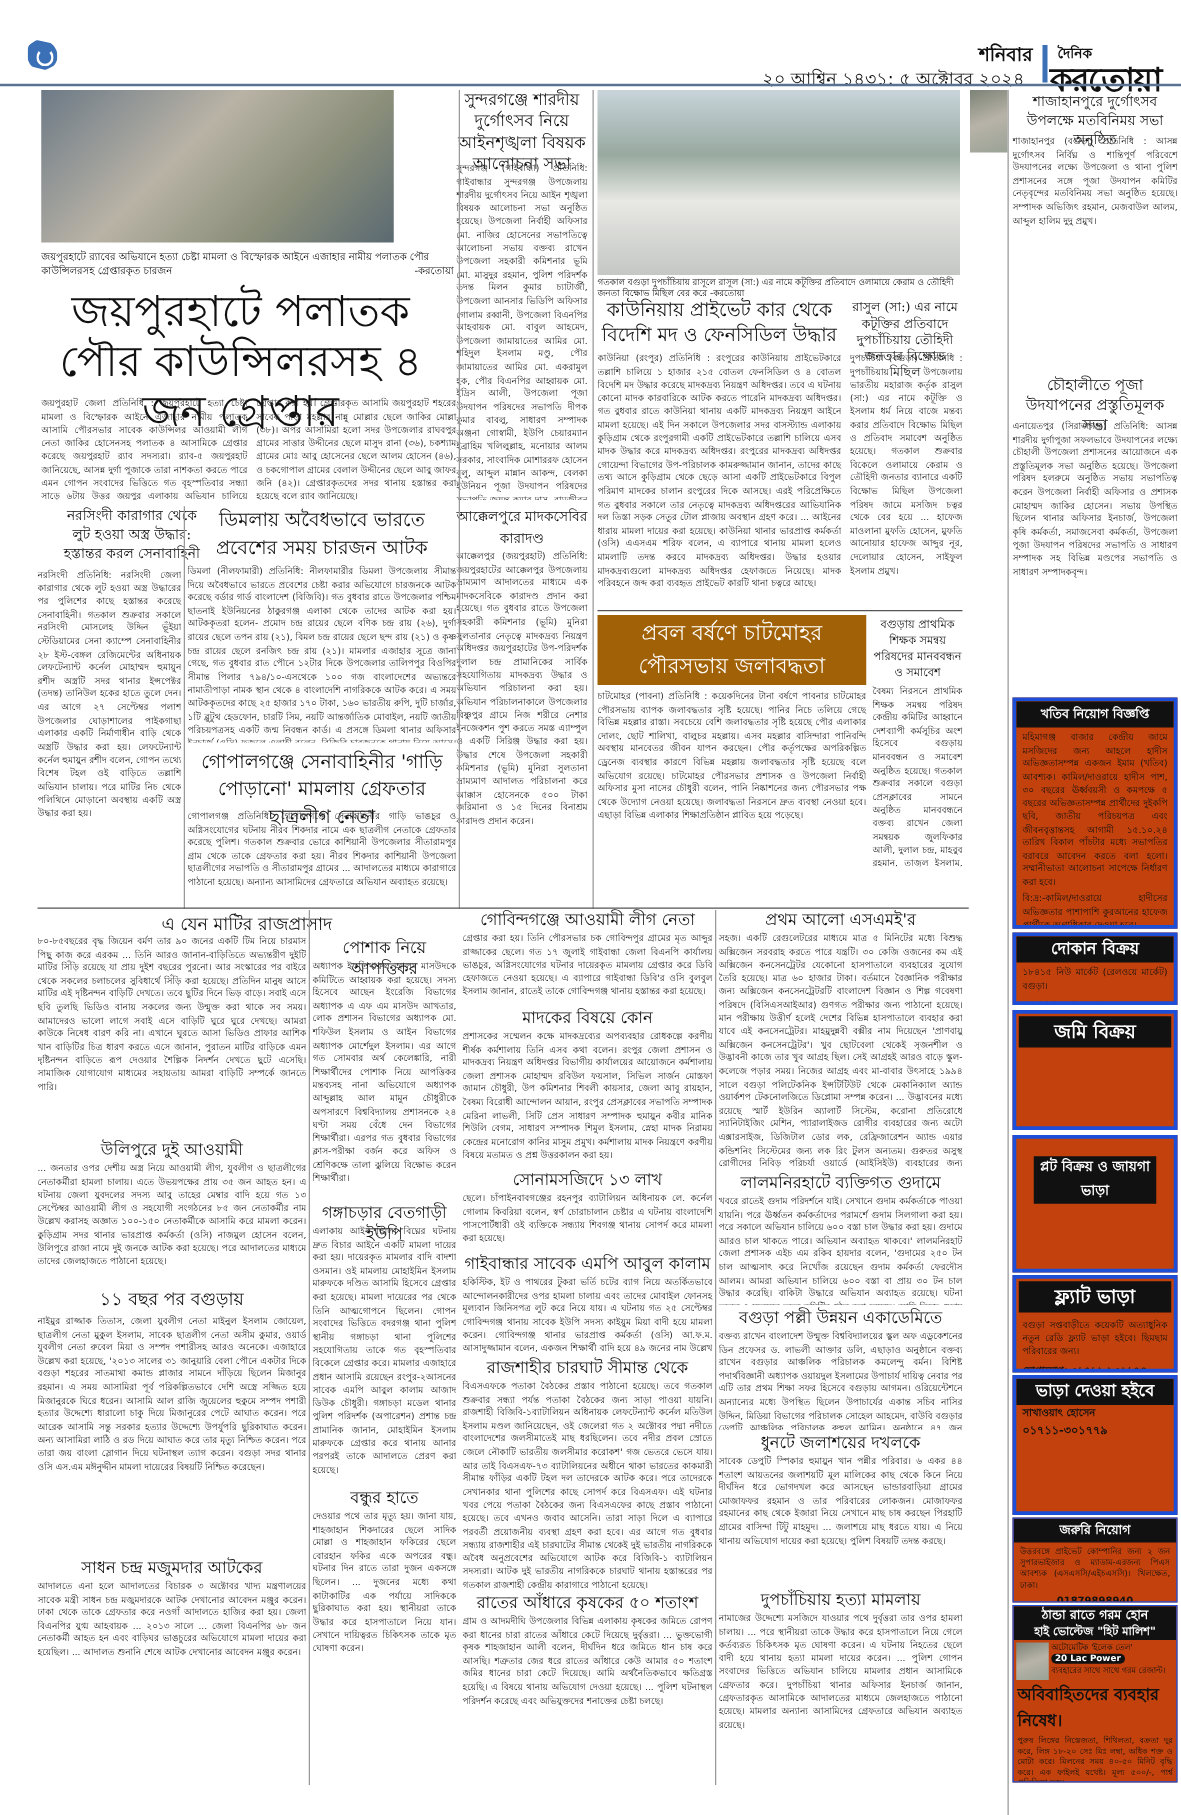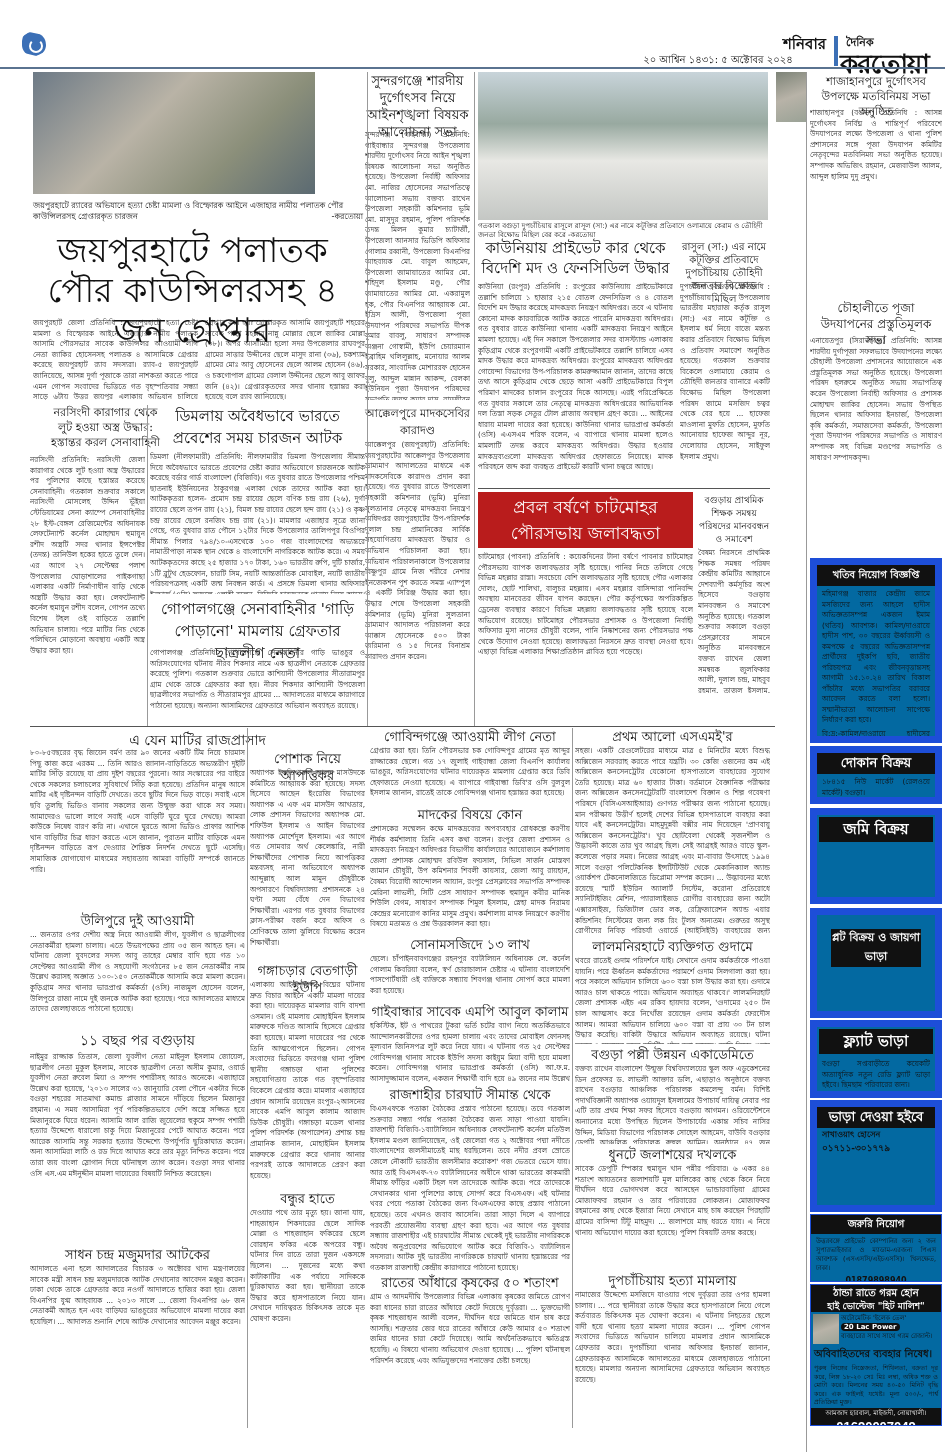--- a/index.html
+++ b/index.html
@@ -1,35 +1,35 @@
 <!DOCTYPE html>
 <html><head>
 <meta charset="utf-8">
 <style>
 *{box-sizing:border-box;margin:0;padding:0}
 body{width:945px;height:1452px;background:#fff;font-family:"DejaVu Sans",sans-serif;color:#111;position:relative;overflow:hidden}
 .abs{position:absolute}
 .logo-icon{left:22px;top:32px;width:24px;height:24px;background:#3b6fb6;border-radius:40% 60% 50% 50%;clip-path:polygon(30% 0,100% 15%,100% 80%,60% 100%,0 85%,0 20%)}
 .logo-icon::after{content:"";position:absolute;left:7px;top:7px;width:10px;height:10px;border:2px solid #fff;border-top-color:transparent;border-radius:50%}
 .day{left:716px;top:32px;font-size:15px;font-weight:bold;text-align:right;width:110px;font-family:"DejaVu Serif",serif}
-.dateline{left:610px;top:52px;font-size:10px;text-align:center;width:216px}
+.dateline{left:610px;top:52px;font-size:14px;text-align:left;width:216px}
 .vbar{left:834px;top:36px;width:4px;height:30px;background:#3b6fb6}
 .brand-small{left:846px;top:34px;font-size:11px;font-weight:bold}
 .brand{left:840px;top:44px;font-size:26px;font-weight:900;letter-spacing:-1px;font-family:"DejaVu Serif",serif}
 .rule{left:0;top:67px;width:945px;height:2px;background:#5a7390}
 .photo{background:linear-gradient(135deg,#6d7a86,#b9b3a6 40%,#8b8f7a 70%,#5b6a72);}
 .photo2{background:linear-gradient(180deg,#c8d4da 0%,#98a9a0 35%,#e8e8e4 60%,#c4c7c4 100%);}
 .photo3{background:linear-gradient(160deg,#7d8377,#b8b3a8 50%,#9aa296)}
 .caption{font-size:8px;line-height:11px}
 .h-big{font-size:34px;line-height:40px;text-align:center;font-family:"DejaVu Serif",serif;font-weight:normal}
 .h-med{font-size:18px;line-height:24px;text-align:center;font-family:"DejaVu Serif",serif}
 .h-sm{font-size:13px;line-height:17px;text-align:center;font-family:"DejaVu Serif",serif}
 .body{font-size:7.2px;line-height:10.6px;text-align:justify;color:#222;overflow:hidden}
-.grey-box{background:#b91c1c;color:#fff}
-.ad{border:7px solid #1d4ed8;background:#0369a1;overflow:hidden}
+.grey-box{background:#a16207;color:#fff}
+.ad{border:3px solid #1d4ed8;background:#c2410c;overflow:hidden}
 .ad-head{background:#111;color:#fff;text-align:center;font-family:"DejaVu Serif",serif;font-weight:bold}
 .ad-body{font-size:7.2px;line-height:10.5px;padding:3px 5px;text-align:justify}
 .ad-phone{font-size:9px;font-weight:bold;text-align:left;padding:0 5px}
 .hline{height:1px;background:#555}
 .vline{width:1px;background:#999}
 </style>
 </head>
 <body>
 
 <div class="abs logo-icon"></div>
@@ -124,21 +124,21 @@
   <div class="ad-head" style="font-size:10px;line-height:13px;padding:1px">ঠান্ডা রাতে গরম হোন</div>
   <div class="ad-head" style="font-size:9px;line-height:12px">হাই ভোল্টেজ "হিট মালিশ"</div>
   <div style="display:flex;gap:2px;padding:2px">
     <div class="photo3" style="width:26px;height:30px"></div>
     <div style="flex:1;font-size:6.5px;line-height:9px">
       <div>অটোমেটিক 'ইলেক তেল'</div>
       <span style="background:#111;color:#fff;border-radius:6px;padding:0 3px;font-size:7px;font-weight:bold">20 Lac Power</span>
       <div>ব্যবহারের সাথে সাথে গরম রেজাল্ট।</div>
     </div>
   </div>
-  <div style="font-size:10px;font-weight:bold;padding:0 3px">অবিবাহিতদের ব্যবহার নিষেধ।</div>
+  <div style="font-size:13px;font-weight:bold;padding:0 3px">অবিবাহিতদের ব্যবহার নিষেধ।</div>
   <div class="ad-body" style="font-size:6.3px;line-height:8.5px;padding:1px 3px">পুরুষ লিঙ্গের নিস্তেজতা, শিথিলতা, বক্রতা দূর করে, লিঙ্গ ১৮-২০ সেঃ মিঃ লম্বা, অধিক শক্ত ও মোটা করে। মিলনের সময় ৪০-৫০ মিনিট বৃদ্ধি করে। এক ফাইলই যথেষ্ট। মূল্য ৫০০/-, পার্শ্ব প্রতিক্রিয়া মুক্ত।</div>
   <div style="background:#111;color:#fff;text-align:center;font-size:6.5px">আমজাদ হারবাল, মাইজদী, নোয়াখালী।</div>
   <div style="background:#111;color:#fff;text-align:center;font-size:13px;font-weight:bold;font-family:'Liberation Sans',sans-serif">01690007049</div>
 
 </div>
 
 <div class="abs h-med" style="left:30px;top:728px;width:335px;font-size:14px">এ যেন মাটির রাজপ্রাসাদ</div>
 <div class="abs body" style="left:30px;top:748px;width:215px;height:160px">৮০-৮৫বছরের বৃদ্ধ জিয়েন বর্মণ তার ৯০ জনের একটি টিম নিয়ে চারমাস পিছু কাজ করে এরকম ... তিনি আরও জানান-বাড়িতিতে অভ্যন্তরীণ দুইটি মাটির সিঁড়ি রয়েছে যা প্রায় দুইশ বছরের পুরনো। আর সংস্কারের পর বাইরে থেকে সকলের চলাচলের সুবিধার্থে সিঁড়ি করা হয়েছে। প্রতিদিন মানুষ আসে মাটির এই দৃষ্টিনন্দন বাড়িটি দেখতে। তবে ছুটির দিনে ভিড় বাড়ে। সবাই এসে ছবি তুলছি ভিডিও বানায় সকলের জন্য উন্মুক্ত করা থাকে সব সময়। আমাদেরও ভালো লাগে সবাই এসে বাড়িটি ঘুরে ঘুরে দেখছে। আমরা কাউকে নিষেধ বারণ করি না। এখানে ঘুরতে আসা ভিডিও প্রাফার আশিক খান বাড়িটির চিত্র ধারণ করতে এসে জানান, পুরাতন মাটির বাড়িকে এমন দৃষ্টিনন্দন বাড়িতে রূপ দেওয়ার শৈল্পিক নিদর্শন দেখতে ছুটে এসেছি। সামাজিক যোগাযোগ মাধ্যমের সহায়তায় আমরা বাড়িটি সম্পর্কে জানতে পারি।</div>
 <div class="abs h-sm" style="left:30px;top:912px;width:215px">উলিপুরে দুই আওয়ামী</div>
 <div class="abs body" style="left:30px;top:930px;width:215px;height:100px">... জনতার ওপর দেশীয় অস্ত্র নিয়ে আওয়ামী লীগ, যুবলীগ ও ছাত্রলীগের নেতাকর্মীরা হামলা চালায়। এতে উভয়পক্ষের প্রায় ৩৫ জন আহত হন। এ ঘটনায় জেলা যুবদলের সদস্য আবু তাহের মেম্বার বাদি হয়ে গত ১৩ সেপ্টেম্বর আওয়ামী লীগ ও সহযোগী সংগঠনের ৮৫ জন নেতাকর্মীর নাম উল্লেখ করাসহ অজ্ঞাত ১০০-১৫০ নেতাকর্মীকে আসামি করে মামলা করেন। কুড়িগ্রাম সদর থানার ভারপ্রাপ্ত কর্মকর্তা (ওসি) নাজমুল হোসেন বলেন, উলিপুরে রাজা নামে দুই জনকে আটক করা হয়েছে। পরে আদালতের মাধ্যমে তাদের জেলহাজতে পাঠানো হয়েছে।</div>

